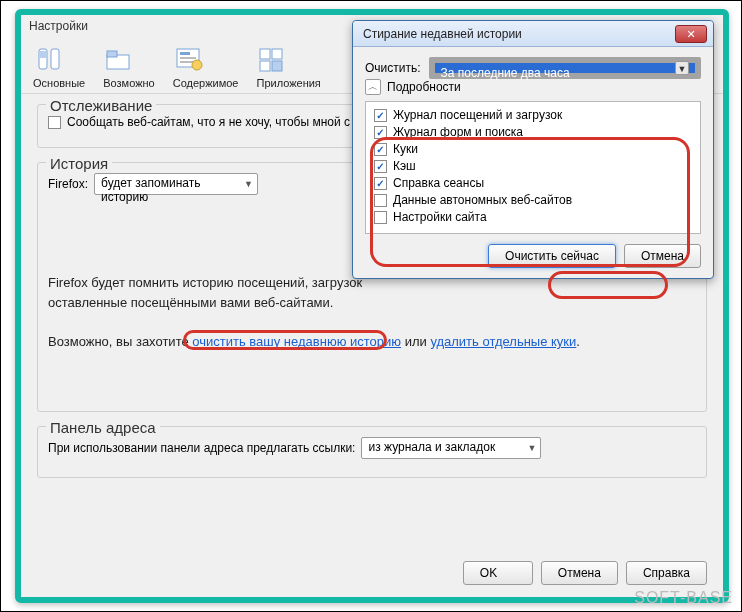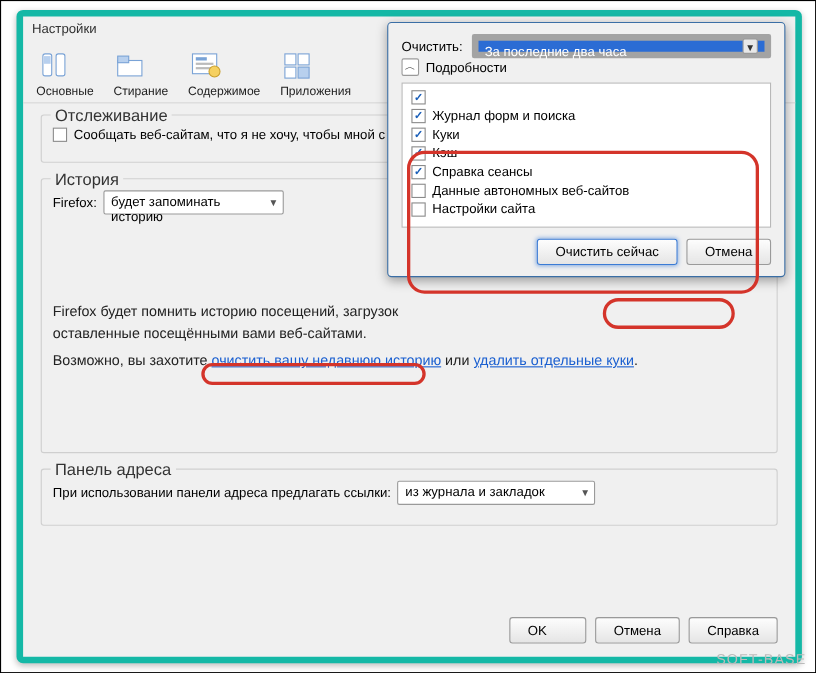--- a/index.html
+++ b/index.html
@@ -53,21 +53,21 @@
   .footer-btns {
     position: absolute; bottom: 12px; right: 16px;
     display: flex; gap: 8px;
   }
   .btn {
     background: linear-gradient(#fdfdfd,#e5e5e5);
     border: 1px solid #9a9a9a; border-radius: 3px;
     padding: 4px 16px; font-size: 12px; cursor: pointer;
     min-width: 70px; 
   }
-  .watermark { position: absolute; right: 8px; bottom: 4px; color: #bbb; font-size: 13px; letter-spacing: 1px; }
+  .watermark { position: absolute; right: 8px; bottom: 4px; color: #bbb; font-size: 16px; letter-spacing: 1px; }
 
   
   .dialog {
     position: absolute;
     left: 351px; top: 19px;
     width: 362px;
     background: #f0f0f0;
     border: 1px solid #3a6ea5;
     border-radius: 4px;
     box-shadow: 0 3px 10px rgba(0,0,0,0.35);
@@ -135,21 +135,21 @@
           <rect x="18" y="4" width="8" height="20" rx="2" fill="#fff" stroke="#7aa3d6"></rect>
           <rect x="7" y="6" width="6" height="7" fill="#b8d0ee"></rect>
         </svg>
       <span>Основные</span>
     </div>
     <div class="toolbar-item">
       <svg class="icon-box" viewBox="0 0 32 28">
           <rect x="4" y="10" width="22" height="14" fill="#fff" stroke="#7aa3d6"></rect>
           <rect x="4" y="6" width="10" height="6" fill="#b8d0ee" stroke="#7aa3d6"></rect>
         </svg>
-      <span>Стирание</span>
+      <span>Возможно</span>
     </div>
     <div class="toolbar-item">
       <svg class="icon-box" viewBox="0 0 32 28">
           <rect x="4" y="4" width="22" height="18" fill="#fff" stroke="#7aa3d6"></rect>
           <rect x="7" y="7" width="10" height="3" fill="#7aa3d6"></rect>
           <rect x="7" y="12" width="16" height="2" fill="#bbb"></rect>
           <rect x="7" y="16" width="16" height="2" fill="#bbb"></rect>
           <circle cx="24" cy="20" r="5" fill="#f5d060" stroke="#c9a030"></circle>
         </svg>
       <span>Содержимое</span>
@@ -186,21 +186,21 @@
           <span>будет запоминать историю</span>
           <span class="combo-arrow">▼</span>
         </div>
       </div>
 
       <div style="height:70px"></div>
       <div class="body-text">
         <span>Firefox будет помнить историю посещений, загрузок</span><br>
         <span>оставленные посещёнными вами веб-сайтами.</span>
       </div>
-      <div class="body-text" style="margin-top:6px">
+      <div class="body-text" style="margin-top:20px">
         <span>Возможно, вы захотите </span><a class="link">очистить вашу недавнюю историю</a><span> или </span><a class="link">удалить отдельные куки</a><span>.</span>
       </div>
     </div>
 
     <div class="groupbox">
       <div class="legend">Панель адреса</div>
       <div class="row">
         <span>При использовании панели адреса предлагать ссылки:</span>
         <div class="combo" style="width:180px">
           <span>из журнала и закладок</span>
@@ -212,35 +212,40 @@
   </div>
 
   <div class="footer-btns">
     <div class="btn">OK</div>
     <div class="btn">Отмена</div>
     <div class="btn">Справка</div>
   </div>
 </div>
 
 <div class="dialog">
+  <div class="dlg-title">
+    <span>Стирание недавней истории</span>
+    <div class="close-x">✕</div>
+  </div>
   <div class="dlg-body">
     <div class="dlg-row">
       <span>Очистить:</span>
       <div class="combo-highlight">
         <span>За последние два часа</span>
         <span class="combo-arrow">▼</span>
       </div>
     </div>
     <div class="details-header">
       <div class="details-caret">︿</div>
       <span>Подробности</span>
     </div>
     <div class="details-list">
       <div class="row">
           <span class="checkbox-box checked"></span>
+          <span>Журнал посещений и загрузок</span>
         </div>
       <div class="row">
           <span class="checkbox-box checked"></span>
           <span>Журнал форм и поиска</span>
         </div>
       <div class="row">
           <span class="checkbox-box checked"></span>
           <span>Куки</span>
         </div>
       <div class="row">

